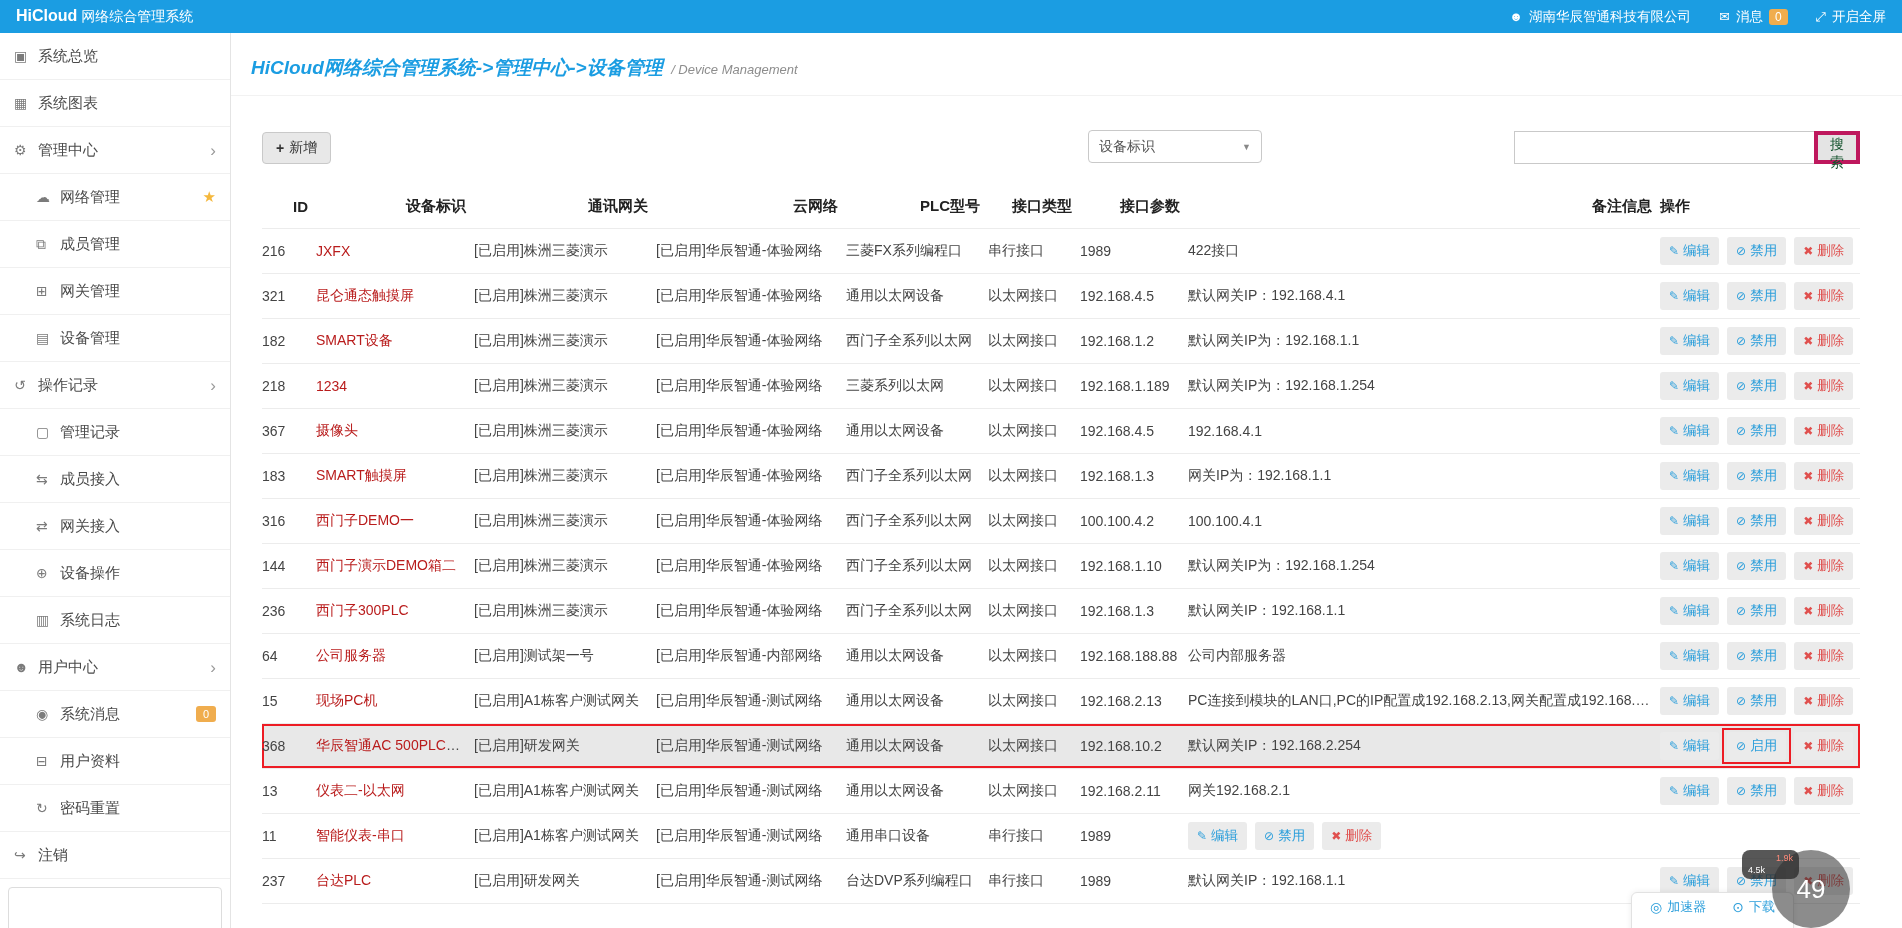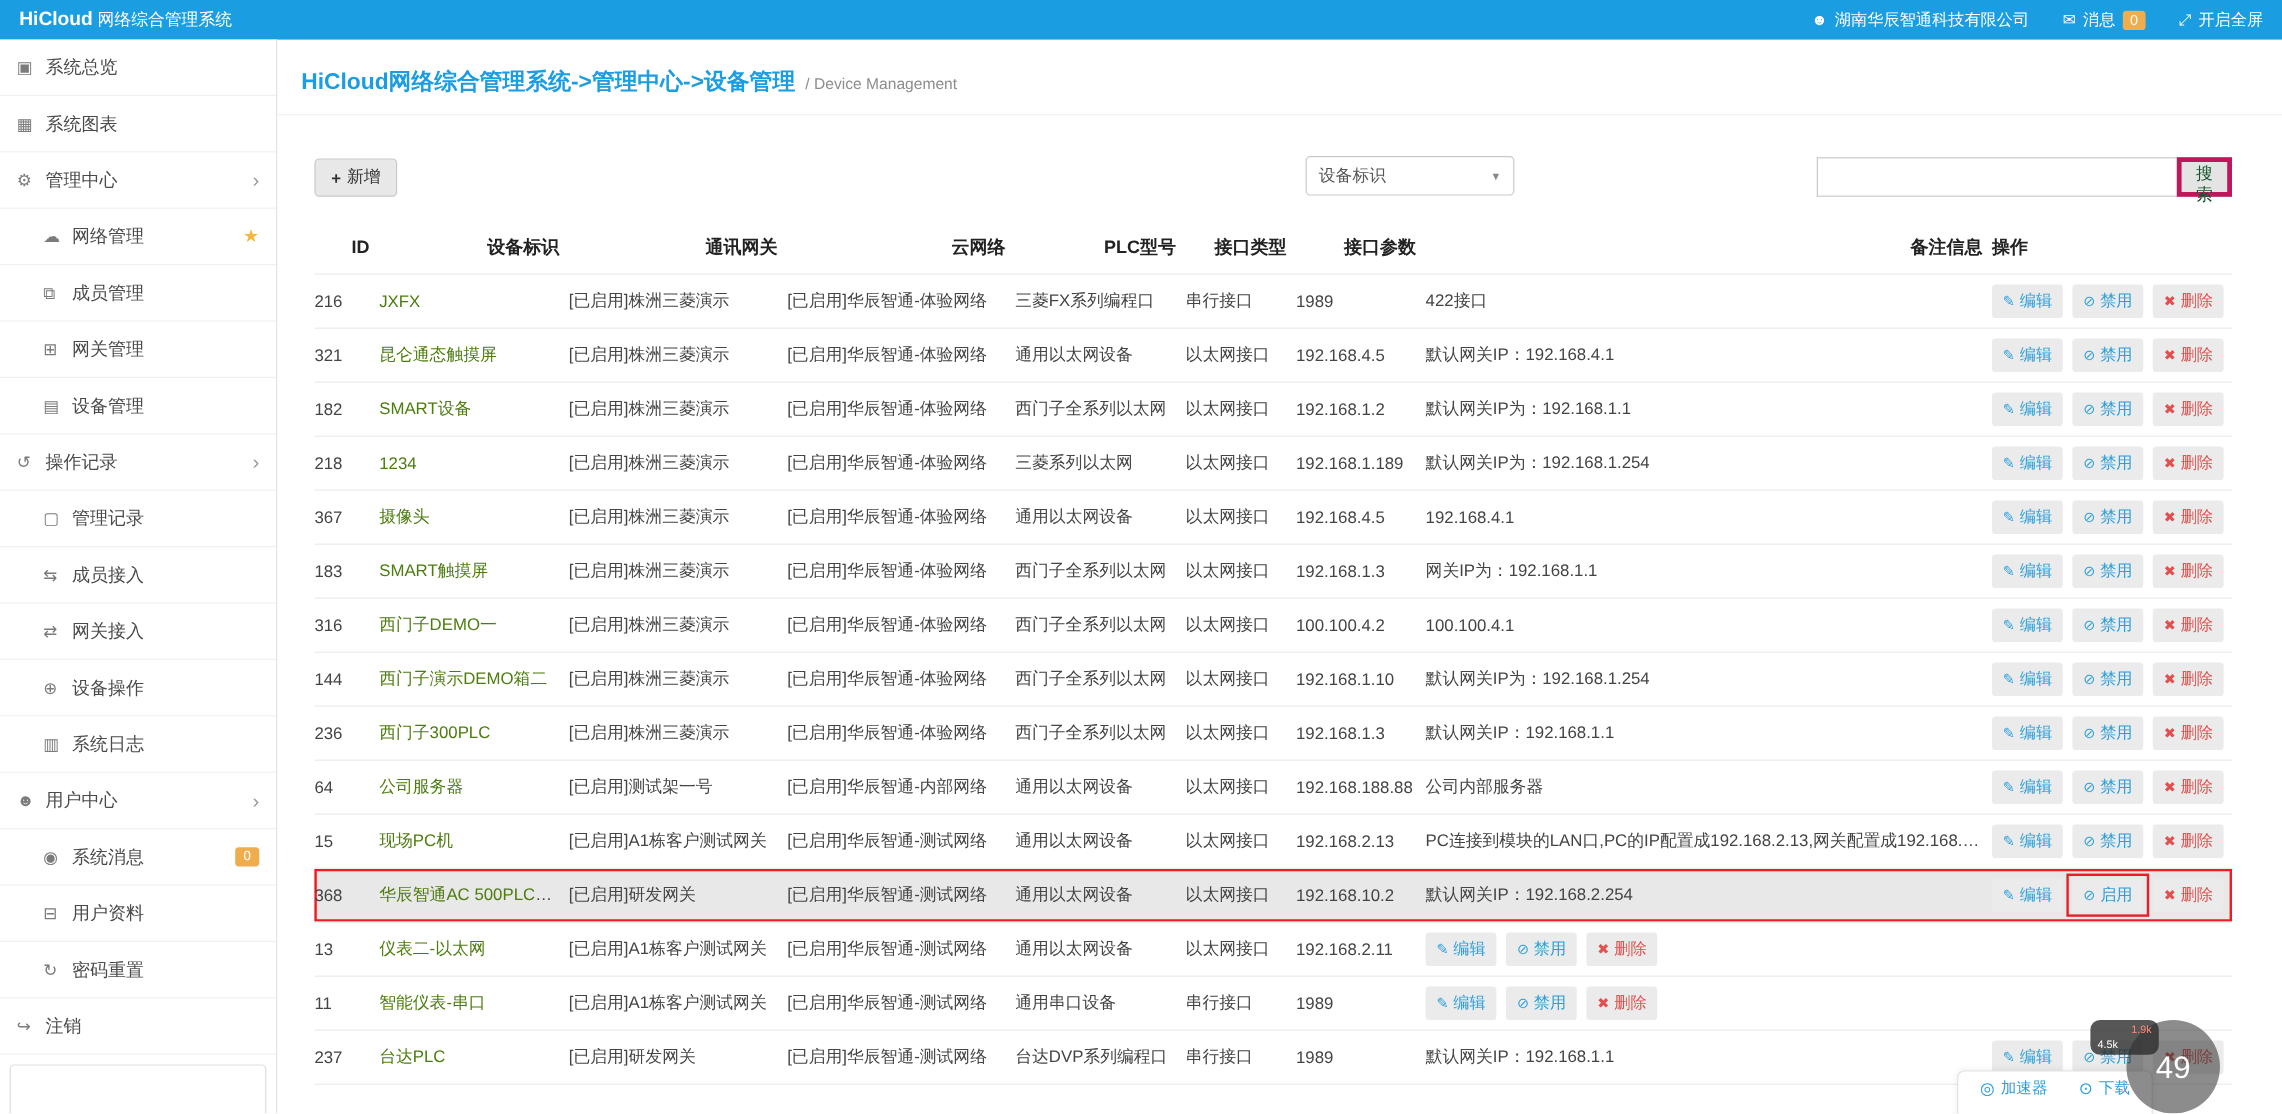--- a/index.html
+++ b/index.html
@@ -26,21 +26,21 @@
   .side-item.lvl1{padding-left:36px;}
   .si{width:24px;color:#7b7b7b;font-size:14px;flex:0 0 auto;}
   .sl{white-space:nowrap;}
   .chev{margin-left:auto;color:#9a9a9a;font-size:17px;line-height:1;}
   .star{margin-left:auto;color:#f5b83d;font-size:15px;}
   .sbadge{margin-left:auto;background:#f0ad4e;color:#fff;font-size:11px;border-radius:3px;
     padding:1px 7px;line-height:14px;}
   .partial-box{margin:8px 8px 0 8px;height:60px;border:1px solid #ddd;border-radius:4px;}
   
   .main{flex:1;overflow:hidden;position:relative;box-sizing:border-box;}
-  .pagehead{padding:22px 4px 14px 20px;border-bottom:1px solid #f2f2f2;}
+  .pagehead{padding:22px 4px 14px 20px;border-bottom:1px solid #f2f2f2;font-style:italic;}
   .crumb{color:#1b9de2;font-size:19px;font-weight:bold;}
   .crumb-en{color:#8d8d8d;font-size:13px;margin-left:4px;}
   .toolbar{position:relative;display:flex;align-items:center;margin:34px 42px 0 31px;height:35px;}
   .add-btn{display:inline-flex;align-items:center;gap:5px;background:#e8e8e8;border:1px solid #c9c9c9;
     border-radius:4px;padding:6px 13px;font-size:14px;color:#333;cursor:pointer;font-family:inherit;}
   .plus{font-weight:bold;font-size:14px;}
   .filter{position:absolute;left:826px;top:0;width:174px;height:33px;box-sizing:border-box;
     border:1px solid #c9c9c9;border-radius:4px;background:#fff;display:flex;align-items:center;
     padding:0 10px;font-size:14px;color:#555;cursor:pointer;}
   .caret{margin-left:auto;font-size:9px;color:#888;}
@@ -58,21 +58,21 @@
     text-overflow:ellipsis;flex:0 0 auto;}
   .c-id{width:54px;}
   .c-device{width:158px;}
   .c-gateway{width:182px;}
   .c-cloud{width:190px;}
   .c-plc{width:142px;}
   .c-itype{width:92px;}
   .c-iparam{width:108px;}
   .c-remark{width:472px;}
   .c-actions{width:200px;display:flex;align-items:center;gap:8px;padding-right:0;overflow:visible;}
-  .dev-link{color:#4d7c0f;cursor:pointer;text-decoration:none;}
+  .dev-link{color:#b91c1c;cursor:pointer;text-decoration:none;}
   .btn{display:inline-flex;align-items:center;gap:4px;background:#ebebeb;border:none;border-radius:3px;
     padding:5px 9px;font-size:13.5px;cursor:pointer;font-family:inherit;white-space:nowrap;}
   .bic{font-size:12px;}
   .b-edit,.b-toggle{color:#2d9fdb;}
   .b-delete{color:#e0504e;}
   .trow.hl{background:#e8e8e8;box-shadow:inset 0 0 0 2px #ed1c24;}
   .twrap{display:inline-flex;}
   .twrap.boxed{border:2px solid #ed1c24;padding:2px 3px;margin:-4px -5px;}
   
   .speed-widget{position:absolute;right:52px;bottom:0px;width:78px;height:78px;border-radius:50%;
@@ -433,20 +433,21 @@
             </div>
           </div>
           <div class="trow">
             <div class="td c-id">13</div>
             <div class="td c-device"><a class="dev-link">仪表二-以太网</a></div>
             <div class="td c-gateway">[已启用]A1栋客户测试网关</div>
             <div class="td c-cloud">[已启用]华辰智通-测试网络</div>
             <div class="td c-plc">通用以太网设备</div>
             <div class="td c-itype">以太网接口</div>
             <div class="td c-iparam">192.168.2.11</div>
+            <div class="td c-remark">网关192.168.2.1</div>
             <div class="td c-actions">
               <button class="btn b-edit"><span class="bic">✎</span>编辑</button>
               <span class="twrap">
                 <button class="btn b-toggle"><span class="bic">⊘</span>禁用</button>
               </span>
               <button class="btn b-delete"><span class="bic">✖</span>删除</button>
             </div>
           </div>
           <div class="trow">
             <div class="td c-id">11</div>

